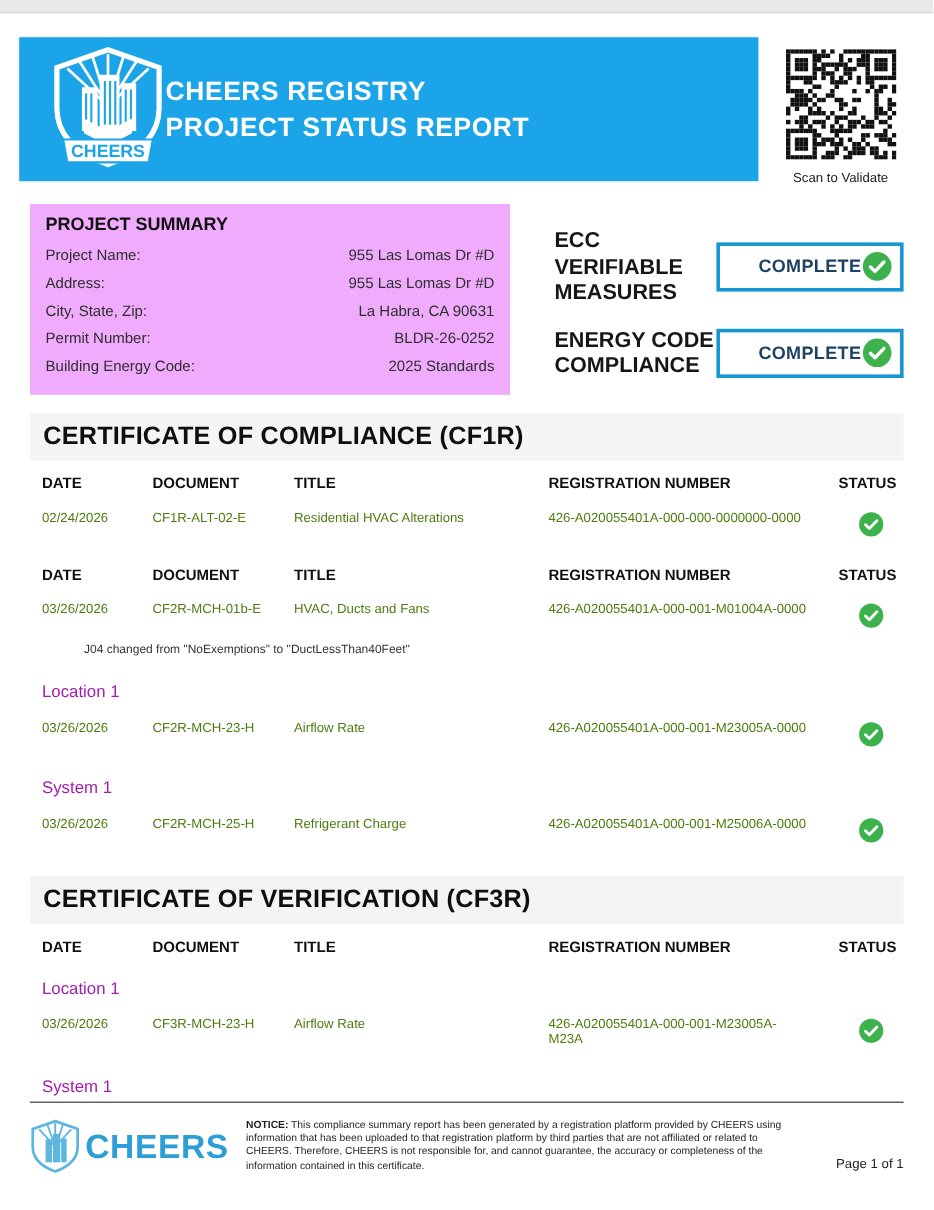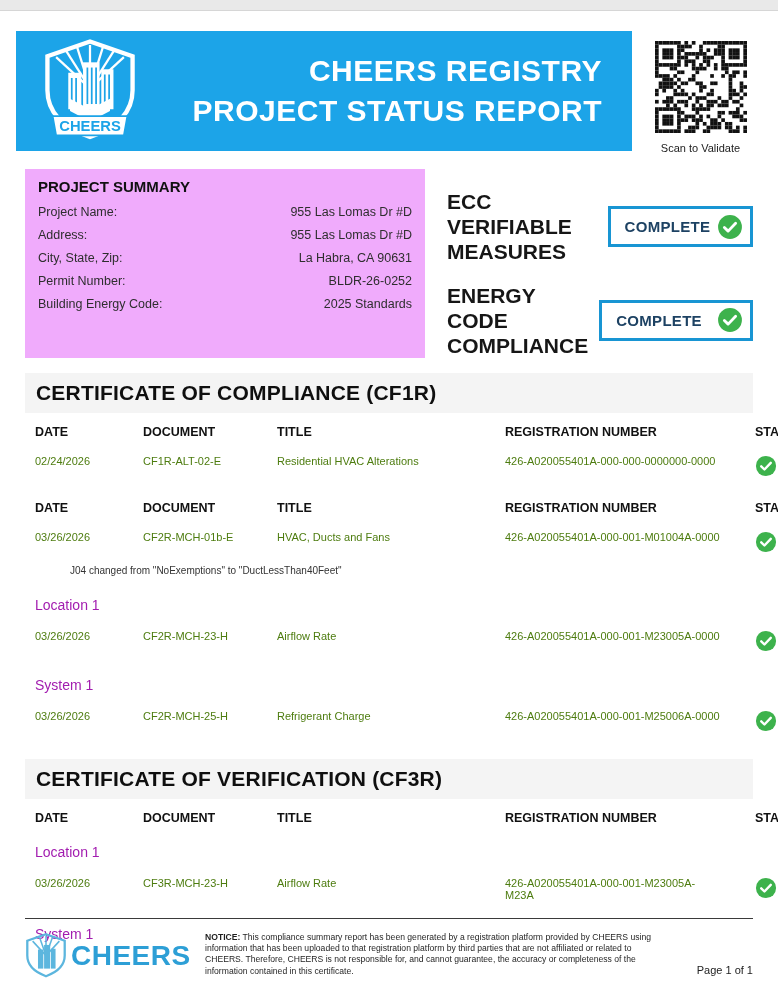--- a/index.html
+++ b/index.html
@@ -4,44 +4,44 @@
 <style>
   html,body{margin:0;padding:0;background:#fff;}
   .page{position:relative;width:778px;height:1008px;background:#fff;overflow:hidden;
         font-family:"Liberation Sans",sans-serif;color:#1f1f1f;}
   .top-strip{height:10px;background:#e9e9e9;border-bottom:1px solid #d6d6d6;}
 
   
   .header-row{display:flex;margin:20px 25px 0 16px;}
   .banner{width:616px;height:120px;background:#1ca4e8;display:flex;align-items:center;}
   .banner-logo{margin-left:26px;flex:0 0 auto;}
-  .banner-titles{flex:1;text-align:right;color:#fff;font-weight:bold;font-size:30px;
+  .banner-titles{flex:1;text-align:left;color:#fff;font-weight:bold;font-size:22px;
                  line-height:1.35;letter-spacing:.5px;padding-right:30px;}
   .qr-block{margin-left:16px;padding-top:10px;text-align:center;width:105px;}
   .qr-caption{font-size:11px;color:#222;margin-top:5px;}
 
   
   .summary-row{display:flex;margin:15px 25px 0;}
   .summary-box{width:400px;box-sizing:border-box;background:#f0abfc;padding:9px 13px 13px;}
   .summary-title{font-size:15px;font-weight:bold;margin:0 0 5px;color:#111;}
   .field{display:flex;justify-content:space-between;font-size:12.5px;padding:4.5px 0;color:#2e2e2e;}
   .panels{flex:1;display:flex;flex-direction:column;gap:18px;padding:20px 0 0 22px;}
   .panel{display:flex;align-items:center;justify-content:space-between;}
-  .panel-label{font-weight:bold;font-size:21px;line-height:1.2;color:#161616;}
+  .panel-label{font-weight:bold;font-size:18px;line-height:1.2;color:#161616;margin-left:15px;}
   .badge{width:156px;height:41px;box-sizing:border-box;border:3px solid #1895d3;background:#fff;
-         display:flex;align-items:center;justify-content:space-between;padding:0 7px 0 14px;}
+         display:flex;align-items:center;justify-content:space-between;padding:0 7px 0 32px;}
   .badge-text{color:#1d4263;font-weight:bold;font-size:15px;letter-spacing:.3px;}
   .check{width:26px;height:26px;flex:0 0 auto;}
   .check-sm{width:22px;height:22px;}
 
   
   .section-title{margin:15px 25px 0;background:#f4f4f4;padding:8px 11px;font-size:21px;
                  font-weight:bold;color:#0f0f0f;letter-spacing:.2px;}
   .tbl{margin:0 25px;}
-  .thead,.trow{display:grid;grid-template-columns:92px 118px 212px 234px 1fr;column-gap:16px;}
+  .thead,.trow{display:grid;grid-template-columns:92px 118px 212px 234px 1fr;column-gap:0;}
   .thead{font-weight:bold;font-size:12.5px;padding:12px 0 6px 10px;color:#111;}
   .trow{font-size:11px;padding:10px 0 12px 10px;align-items:start;color:#4d7c0f;}
   .cell-reg{white-space:pre-line;padding-right:8px;}
   .cell-status{justify-self:end;margin-right:16px;}
   .th-status{text-align:right;padding-right:6px;}
   .group-label{font-size:14px;padding:13px 0 7px 10px;color:#a21caf;}
   .note{font-size:10px;color:#333;padding:0 0 8px 45px;}
 
   
   .footer{position:absolute;left:0;right:0;bottom:28px;padding:0 25px;}

